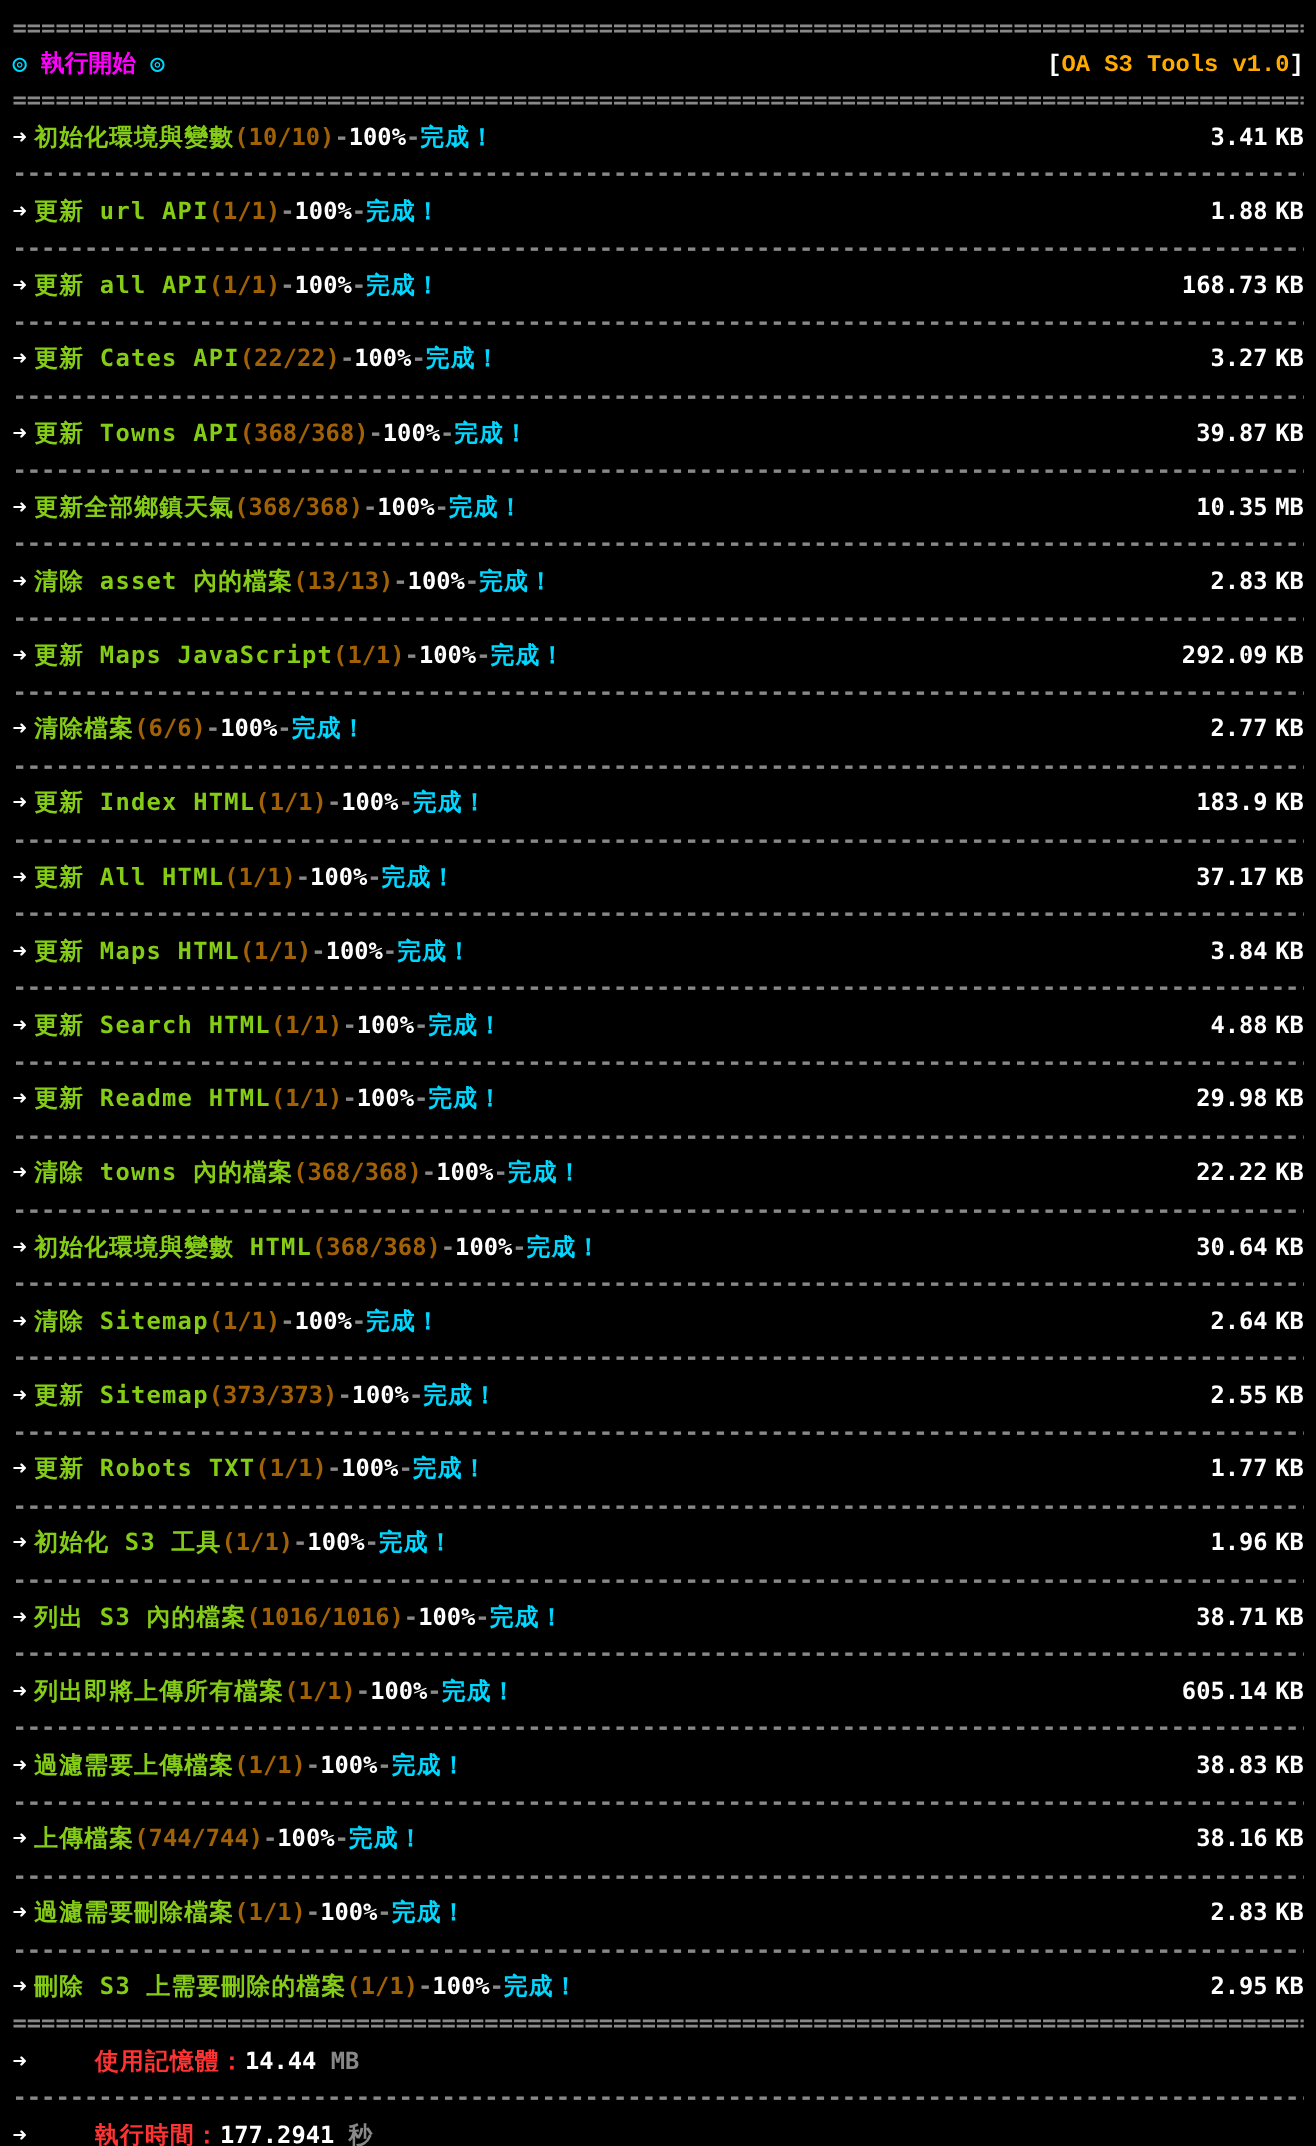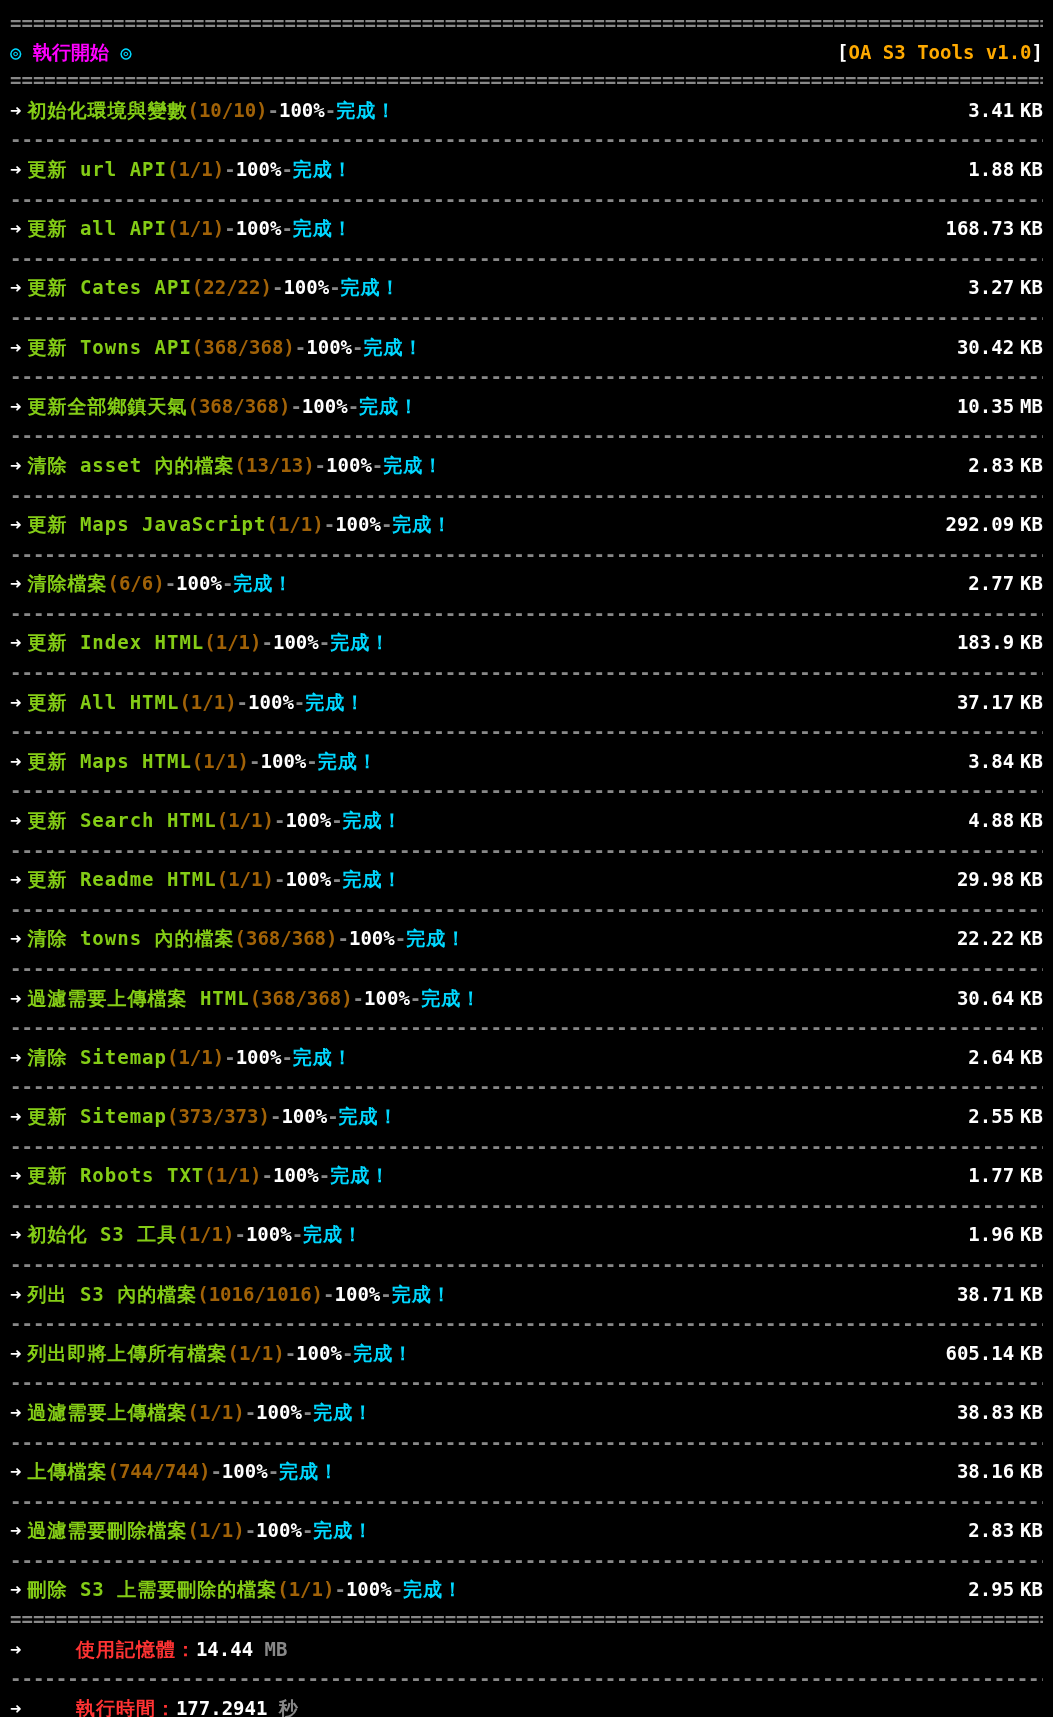--- a/index.html
+++ b/index.html
@@ -23,20 +23,21 @@
       color: #888;
       white-space: nowrap;
       overflow: hidden;
       letter-spacing: 0;
     }
     .header-row {
       display: flex;
       justify-content: space-between;
       align-items: center;
       padding: 2px 0;
+      font-family: Liberation Mono, monospace;
     }
     .bullet-cyan { color: #00d7ff; }
     .title-magenta { color: #ff00ff; }
     .tools-label { color: #ffaa00; }
     .bracket { color: #fff; }
     .task-row {
       display: flex;
       justify-content: space-between;
       align-items: center;
       padding: 3px 0;
@@ -136,21 +137,21 @@
     <div class="task-row">
       <span class="task-left">
         <span class="arrow">➜</span>
         <span class="task-name">更新 Towns API</span>
         <span class="counts">(368/368)</span>
         <span class="dash"> - </span>
         <span class="pct">100%</span>
         <span class="dash"> - </span>
         <span class="done">完成！</span>
       </span>
-      <span class="task-right"><span class="size-num">30.42</span><span class="size-unit">KB</span></span>
+      <span class="task-right"><span class="size-num">39.87</span><span class="size-unit">KB</span></span>
     </div>
     <div class="divider-single">--------------------------------------------------------------------------------------------------</div>
     <div class="task-row">
       <span class="task-left">
         <span class="arrow">➜</span>
         <span class="task-name">更新全部鄉鎮天氣</span>
         <span class="counts">(368/368)</span>
         <span class="dash"> - </span>
         <span class="pct">100%</span>
         <span class="dash"> - </span>
@@ -272,21 +273,21 @@
         <span class="pct">100%</span>
         <span class="dash"> - </span>
         <span class="done">完成！</span>
       </span>
       <span class="task-right"><span class="size-num">22.22</span><span class="size-unit">KB</span></span>
     </div>
     <div class="divider-single">--------------------------------------------------------------------------------------------------</div>
     <div class="task-row">
       <span class="task-left">
         <span class="arrow">➜</span>
-        <span class="task-name">過濾需要上傳檔案 HTML</span>
+        <span class="task-name">初始化環境與變數 HTML</span>
         <span class="counts">(368/368)</span>
         <span class="dash"> - </span>
         <span class="pct">100%</span>
         <span class="dash"> - </span>
         <span class="done">完成！</span>
       </span>
       <span class="task-right"><span class="size-num">30.64</span><span class="size-unit">KB</span></span>
     </div>
     <div class="divider-single">--------------------------------------------------------------------------------------------------</div>
     <div class="task-row">

